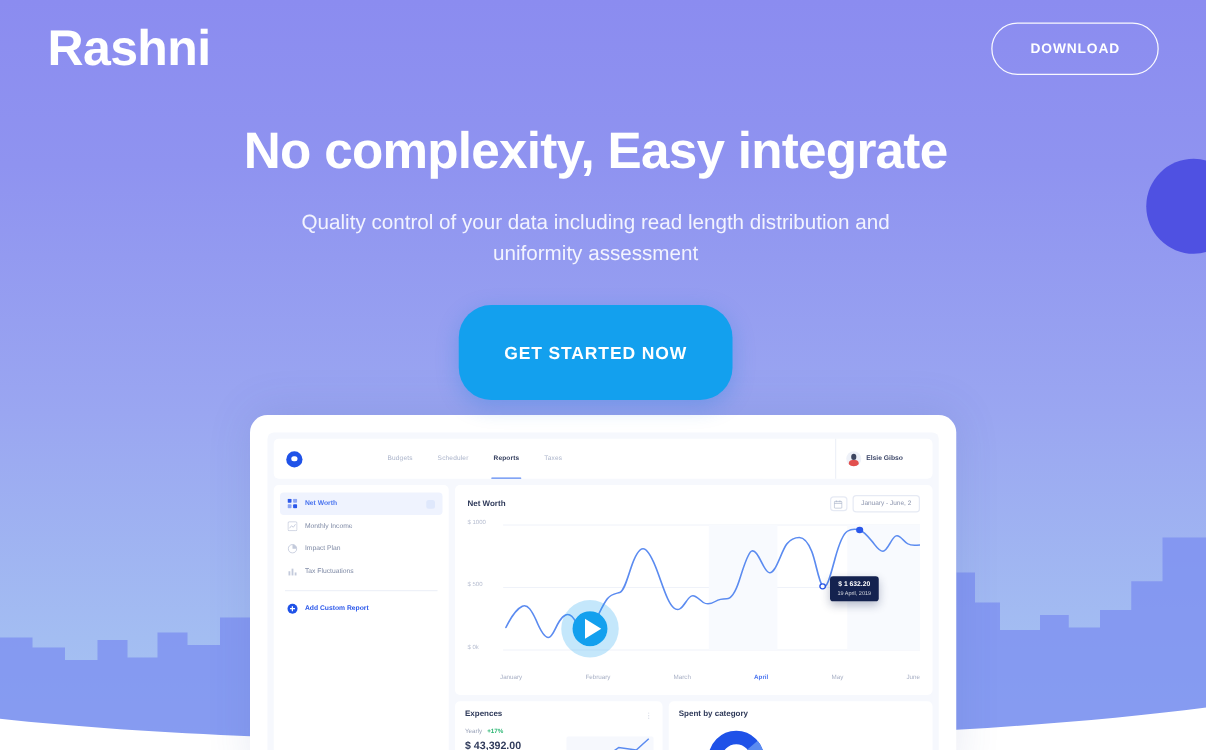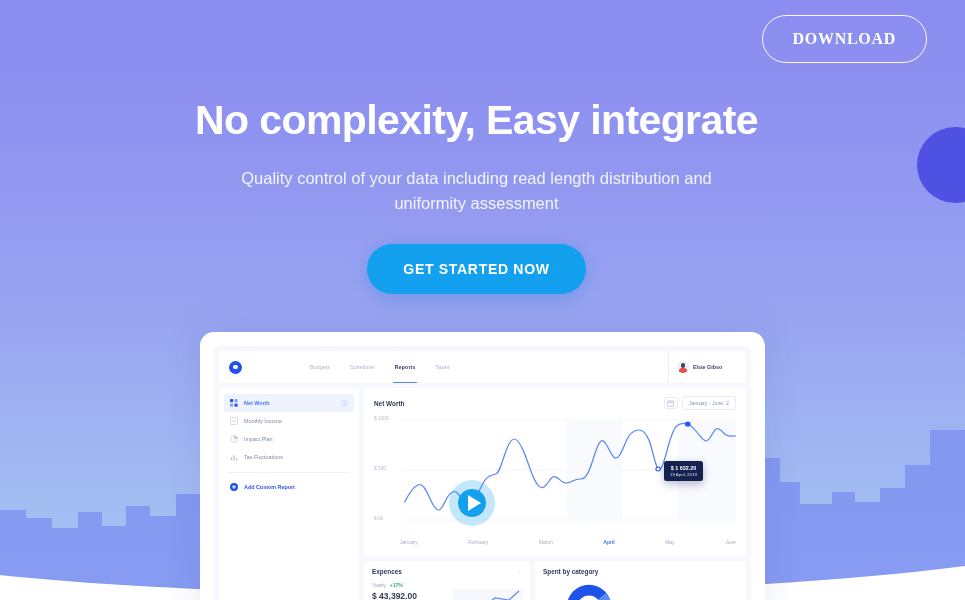--- a/index.html
+++ b/index.html
@@ -67,27 +67,27 @@
     width: 7px; height: 7px;
     border-right: 1.8px solid #fff;
     border-bottom: 1.8px solid #fff;
     transform: rotate(45deg) translate(-2px,-2px);
   }
   .btn-download {
     border: 1.6px solid rgba(255,255,255,0.95);
     border-radius: 24px;
     color: #fff;
     background: transparent;
-    font-size: 16px;
+    font-size: 11px;
     font-weight: bold;
     letter-spacing: 0.7px;
     padding: 14px 30px;
     cursor: pointer;
     white-space: nowrap;
-    font-family: Liberation Serif, serif;
+    font-family: Liberation Sans, sans-serif;
   }
 
   
   .hero {
     position: absolute;
     top: 96px; left: 0; right: 12px;
     text-align: center;
     z-index: 15;
   }
   .hero h1 {
@@ -108,21 +108,21 @@
   .btn-cta {
     margin-top: 28px;
     display: inline-block;
     background: #13a0ee;
     color: #fff;
     border: none;
     border-radius: 26px;
     font-size: 14px;
     font-weight: bold;
     letter-spacing: 0.7px;
-    padding: 17px 36px;
+    padding: 30px 36px;
     cursor: pointer;
     font-family: inherit;
     box-shadow: 0 5px 18px rgba(19,120,220,0.28);
   }
 
   
   .device {
     position: absolute;
     left: 200px; top: 332px;
     width: 565px; height: 290px;
@@ -376,20 +376,21 @@
         L410,82 L410,106 L388,106 L388,96 L366,96 L366,118 L340,118
         L340,148 L318,148 L318,120 L296,120 L296,100 L272,100 L272,122
         L248,122 L248,112 L224,112 L224,134 L200,134 L200,124 L176,124
         L176,146 L150,146 L150,136 L126,136 L126,156 L102,156 L102,142
         L78,142 L78,158 L52,158 L52,148 L26,148 L26,140 Z"></path>
       <path fill="#ffffff" d="M0,205 C250,232 700,230 965,196 L965,230 L0,230 Z"></path>
     </svg>
   </div>
 
   <div class="nav">
+    <div class="logo">Rashni</div>
     <div class="nav-spacer"></div>
     <button class="btn-download">DOWNLOAD</button>
   </div>
 
   <div class="hero">
     <h1>No complexity, Easy integrate</h1>
     <p>Quality control of your data including read length distribution and uniformity assessment</p>
     <button class="btn-cta">GET STARTED NOW</button>
   </div>
 

